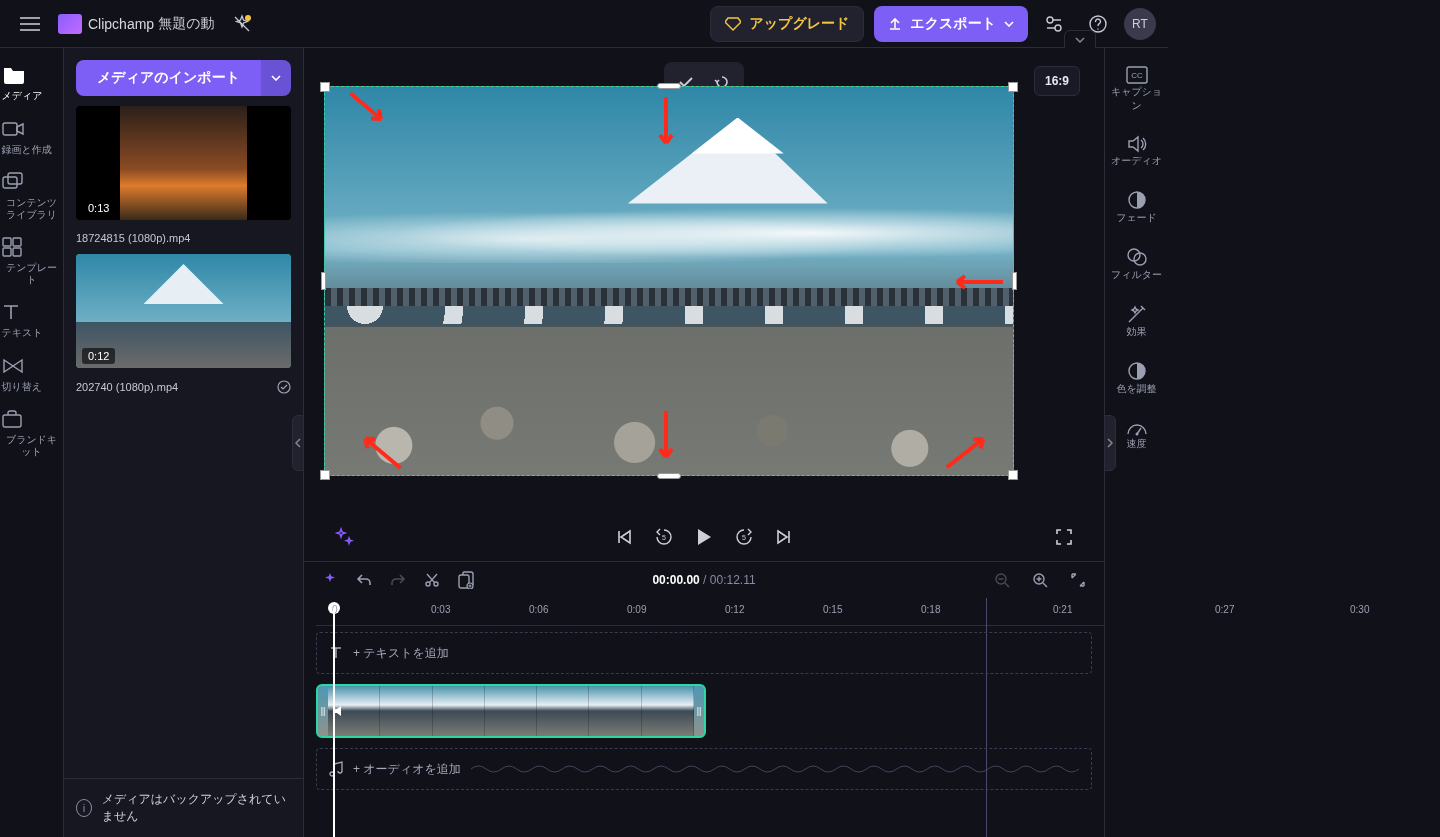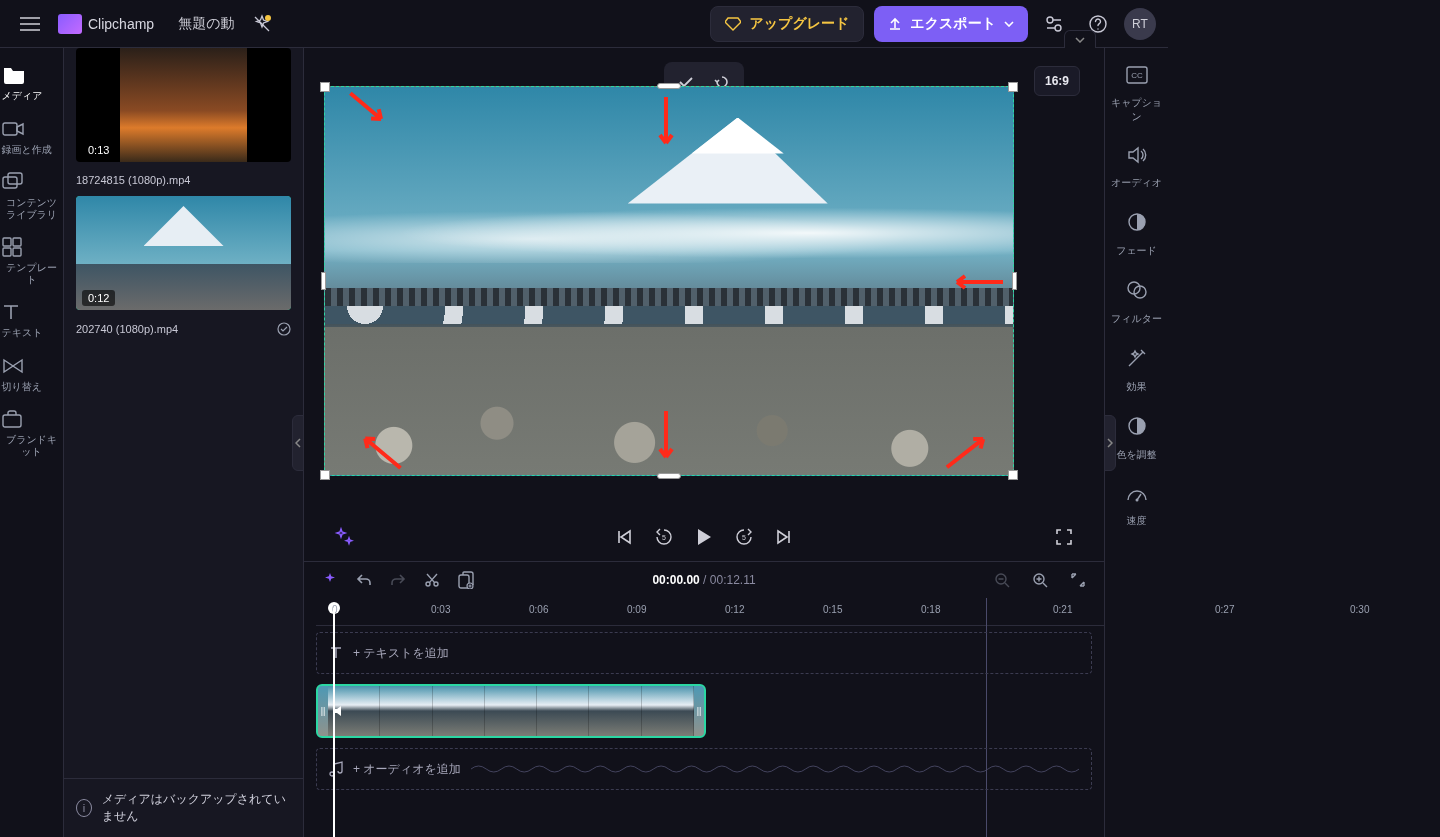--- a/index.html
+++ b/index.html
@@ -17,21 +17,21 @@
     --green:#2bd7a3;
   }
   *{box-sizing:border-box}
   body{margin:0;background:var(--bg);font-family:"Segoe UI","Hiragino Kaku Gothic Pro","Meiryo",sans-serif;color:var(--text);font-size:12px;overflow:hidden;width:1440px;height:837px}
   .app{display:grid;grid-template-rows:48px 1fr;height:837px;width:1168px}
   
   .topbar{display:flex;align-items:center;padding:0 12px;border-bottom:1px solid var(--border);background:var(--bg)}
   .hamburger{width:36px;height:36px;display:flex;align-items:center;justify-content:center;margin-right:10px;cursor:pointer}
   .logo{display:flex;align-items:center;gap:6px;font-size:14px;color:#d7d7e0}
   .logo .sq{width:24px;height:20px;background:linear-gradient(135deg,#8a5cff,#c36bff);border-radius:3px;position:relative}
-  .titlebox{margin-left:24px;color:#cfcfd8;font-size:14px;white-space:nowrap;overflow:hidden;max-width:70px}
+  .titlebox{margin-left:4px;color:#cfcfd8;font-size:14px;white-space:nowrap;overflow:hidden;max-width:70px}
   .titlebox::before{content:"";}
   .sparkbtn{margin-left:14px;width:28px;height:28px;display:flex;align-items:center;justify-content:center;color:#c8c8d5}
   .flexgrow{flex:1}
   .topbtn{display:flex;align-items:center;gap:8px;border-radius:8px;height:36px;padding:0 14px;font-size:14px;font-weight:600;cursor:pointer}
   .upgrade{background:#22222f;color:var(--gold);border:1px solid var(--border)}
   .upgrade .dia{color:var(--gold)}
   .export{background:var(--purple);color:#fff;margin-left:10px}
   .iconbtn{width:36px;height:36px;display:flex;align-items:center;justify-content:center;margin-left:8px;color:#c8c8d5;cursor:pointer}
   .avatar{width:32px;height:32px;border-radius:50%;background:#3a3a4c;color:#cfcfd8;display:flex;align-items:center;justify-content:center;font-size:12px;margin-left:8px}
   
@@ -110,21 +110,21 @@
   .track{height:42px;border:1px dashed #3b3b50;border-radius:4px;display:flex;align-items:center;color:#a8a8bb;padding:0 12px;gap:10px;margin-bottom:10px}
   .videotrack{height:54px;position:relative;margin-bottom:10px}
   .videoclip{position:absolute;left:0;width:390px;height:54px;border:2px solid var(--green);border-radius:6px;overflow:hidden;display:flex;background:linear-gradient(to bottom,#2f87a8,#7c7f78)}
   .videoclip .grip{width:10px;background:rgba(255,255,255,.15);display:flex;align-items:center;justify-content:center;color:#fff;font-size:9px}
   .videoclip .thumbs{flex:1;display:flex}
   .videoclip .thumbs div{flex:1;background:linear-gradient(to bottom,#4a93ac 0%,#e7eef4 38%,#3c4a54 50%,#7b7d76 100%);border-right:1px solid rgba(0,0,0,.2)}
   .videoclip .spk{position:absolute;left:14px;top:50%;transform:translateY(-50%);color:#fff}
   .audiotrack .wave{flex:1;height:14px;color:#636380}
   
   .rightnav{background:var(--bg);border-left:1px solid var(--border);display:flex;flex-direction:column;align-items:center;padding-top:10px;gap:6px;position:relative}
-  .rightnav .navitem{width:60px;padding:8px 0;display:flex;flex-direction:column;align-items:center;gap:12px;color:var(--muted);font-size:10px;text-align:center;cursor:pointer}
+  .rightnav .navitem{width:60px;padding:8px 0;display:flex;flex-direction:column;align-items:center;gap:1px;color:var(--muted);font-size:10px;text-align:center;cursor:pointer}
   .rhandle{position:absolute;left:-1px;top:50%;transform:translateY(-50%);width:12px;height:56px;background:var(--bg3);border:1px solid var(--border);border-radius:0 6px 6px 0;display:flex;align-items:center;justify-content:center;color:#888;cursor:pointer}
   svg{display:block}
 </style>
 </head>
 <body>
 
 <div class="app">
 
   <div class="topbar">
     <div class="hamburger">
@@ -243,20 +243,28 @@
             <svg width="20" height="18" viewBox="0 0 20 18">
               <rect x="1" y="5" width="18" height="12" rx="2" fill="none" stroke="#9aa0b0" stroke-width="1.4"></rect>
               <path d="M6 5V3a2 2 0 012-2h4a2 2 0 012 2v2" fill="none" stroke="#9aa0b0" stroke-width="1.4"></path>
             </svg>
           </div>
         <span>ブランドキット</span>
       </div>
     </div>
 
     <div class="mediap">
+      <div class="importbar">
+        <div class="importbtn">メディアのインポート</div>
+        <div class="importdd">
+          <svg width="10" height="6" viewBox="0 0 10 6">
+              <path d="M1 1l4 4 4-4" fill="none" stroke="#fff" stroke-width="1.6"></path>
+            </svg>
+        </div>
+      </div>
       <div class="mediaList">
         <div class="clip">
           <div class="thumbwrap">
             <div class="thumb-sunset"></div>
             <div class="dur">0:13</div>
           </div>
           <div class="clipname">18724815 (1080p).mp4</div>
         </div>
         <div class="clip" style="position:relative">
           <div class="thumbwrap selected">

